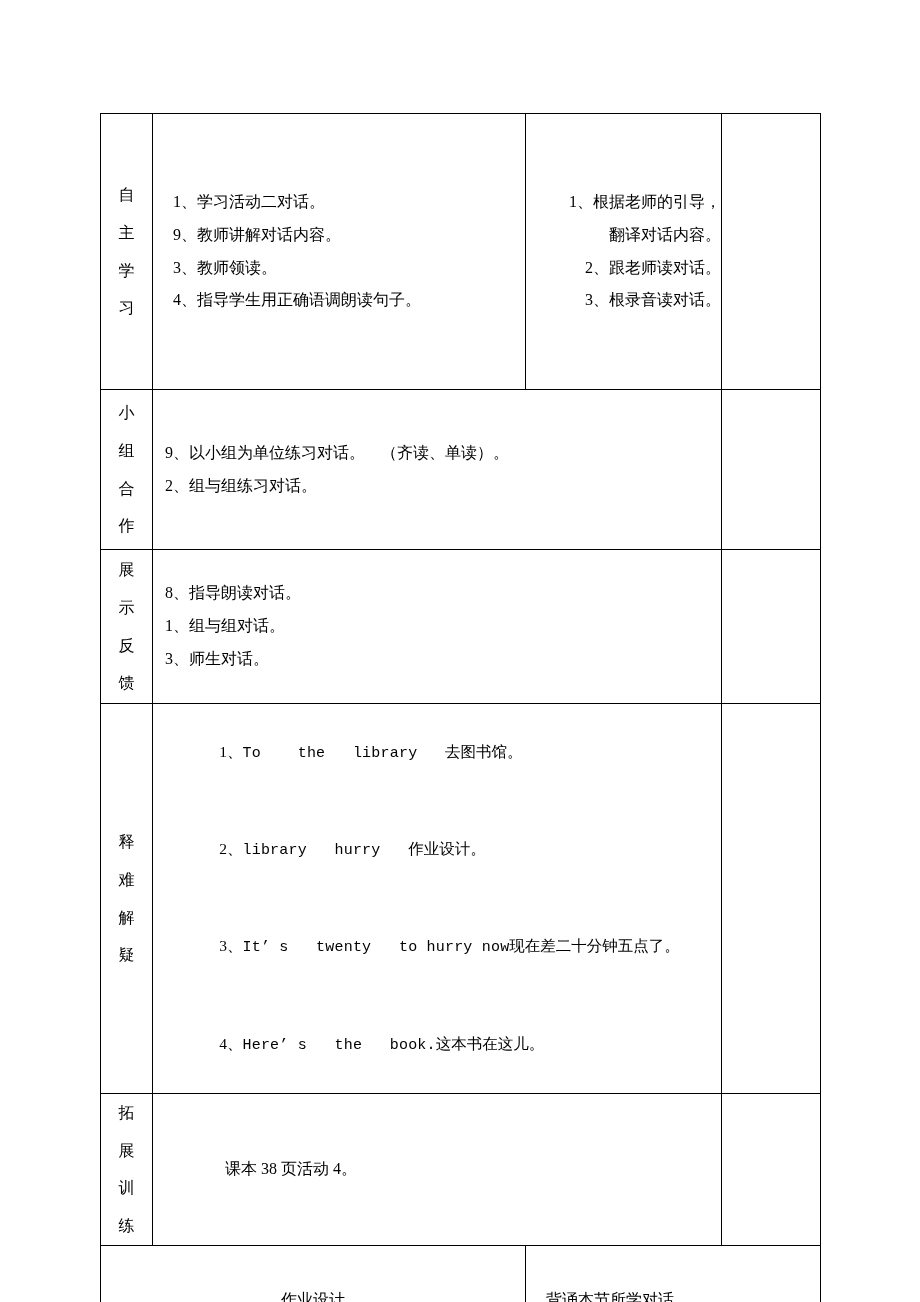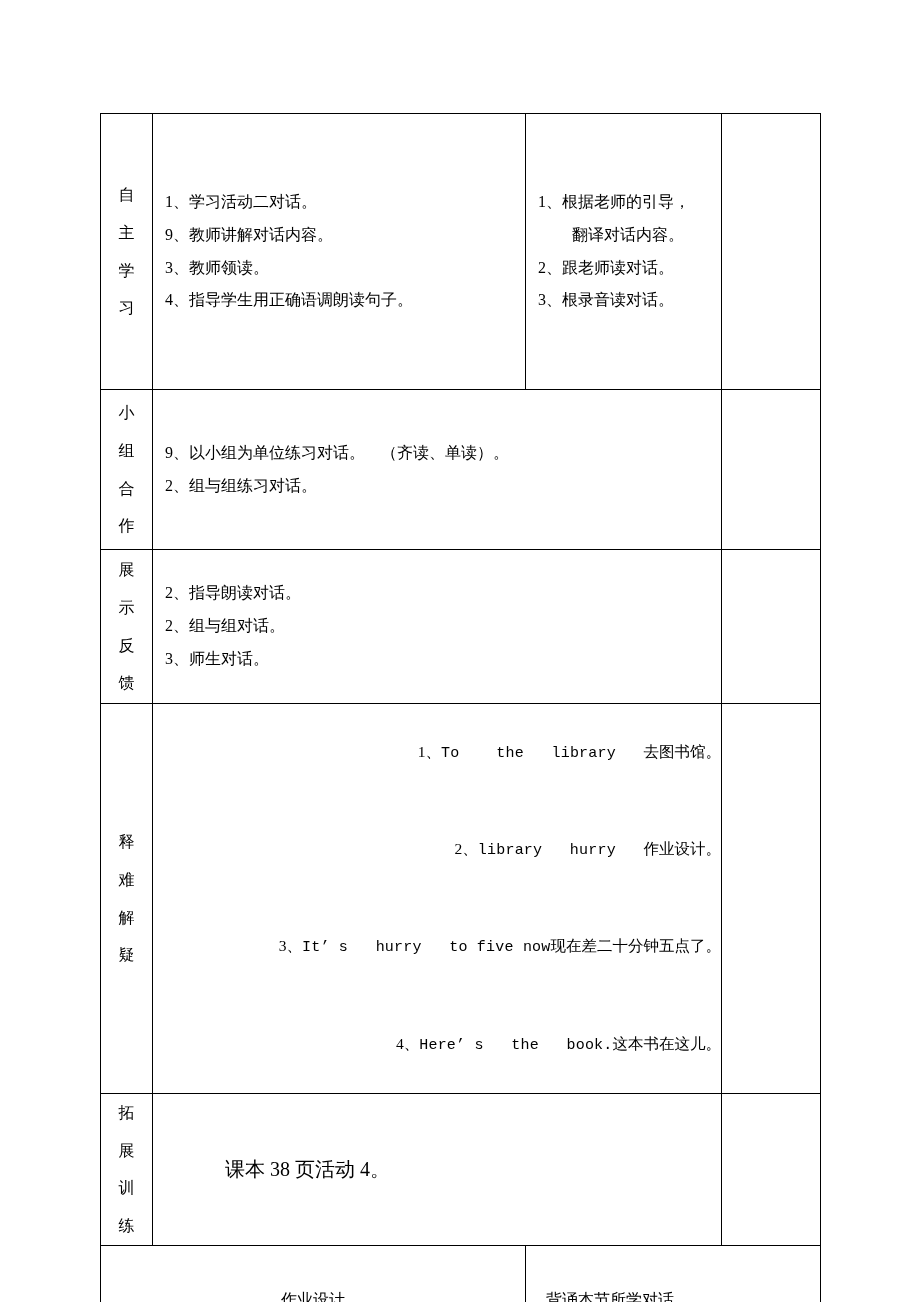--- a/index.html
+++ b/index.html
@@ -82,48 +82,48 @@
     font-family: "Liberation Mono", "DejaVu Sans Mono", monospace;
     font-size: 15px;
     letter-spacing: 0.2px;
   }
   .cjk {
     font-family: "Liberation Serif", "DejaVu Serif", serif;
   }
 
   
   .row-zizhu .stage-cell { height: 275px; }
-  .row-zizhu .col-mid  { width: 373px; }
-  .row-zizhu .col-right{ width: 196px; }
+  .row-zizhu .col-mid  { width: 373px; padding-left: 8px; }
+  .row-zizhu .col-right{ width: 196px; text-align: right; }
   .row-zizhu .col-last { width: 99px; }
 
   .row-xiaozu  td { height: 159px; }
   .row-zhanshi td { height: 153px; }
-  .row-shinan  td { height: 145px; text-align: right; }
+  .row-shinan  td { height: 145px; }
   .row-tuozhan td { height: 145px; }
   .row-zuoye   td { height: 110px; }
 
   .col-wide  { width: 569px; }
   .col-tail  { width: 99px; }
 
   .homework-label-cell {
     width: 137px;
     text-align: center;
     font-size: 16px;
   }
   .homework-body-cell {
     width: 583px;
     vertical-align: top;
     padding-top: 18px;
   }
   .homework-body-cell .line { padding-left: 20px; }
 
   .tuozhan-body {
     padding-left: 72px;
-    font-size: 20px;
+    font-size: 16px;
   }
 </style>
 </head>
 <body>
 
 <div class="page">
 
   <table class="lesson-table">
     <colgroup>
       <col style="width:52px">
@@ -183,22 +183,22 @@
         <td class="stage-cell">
           <div class="stage-stack">
             <span>展</span>
             <span>示</span>
             <span>反</span>
             <span>馈</span>
           </div>
         </td>
         <td class="content-cell col-wide" colspan="2">
           <div class="lines">
-            <div class="line">2、指导朗读对话。</div>
-            <div class="line">2、组与组对话。</div>
+            <div class="line">8、指导朗读对话。</div>
+            <div class="line">1、组与组对话。</div>
             <div class="line">3、师生对话。</div>
           </div>
         </td>
         <td class="content-cell col-tail"></td>
       </tr>
 
       <tr class="row-shinan">
         <td class="stage-cell">
           <div class="stage-stack">
             <span>释</span>
@@ -209,21 +209,21 @@
         </td>
         <td class="content-cell col-wide" colspan="2">
           <div class="lines">
             <div class="line-en">
               <span class="cjk">1、</span><span class="en">To    the   library   </span><span class="cjk">去图书馆。</span>
             </div>
             <div class="line-en">
               <span class="cjk">2、</span><span class="en">library   hurry   </span><span class="cjk">作业设计。</span>
             </div>
             <div class="line-en">
-              <span class="cjk">3、</span><span class="en">It’ s   hurry   to five now</span><span class="cjk">现在差二十分钟五点了。</span>
+              <span class="cjk">3、</span><span class="en">It’ s   twenty   to hurry now</span><span class="cjk">现在差二十分钟五点了。</span>
             </div>
             <div class="line-en">
               <span class="cjk">4、</span><span class="en">Here’ s   the   book.</span><span class="cjk">这本书在这儿。</span>
             </div>
           </div>
         </td>
         <td class="content-cell col-tail"></td>
       </tr>
 
       <tr class="row-tuozhan">

